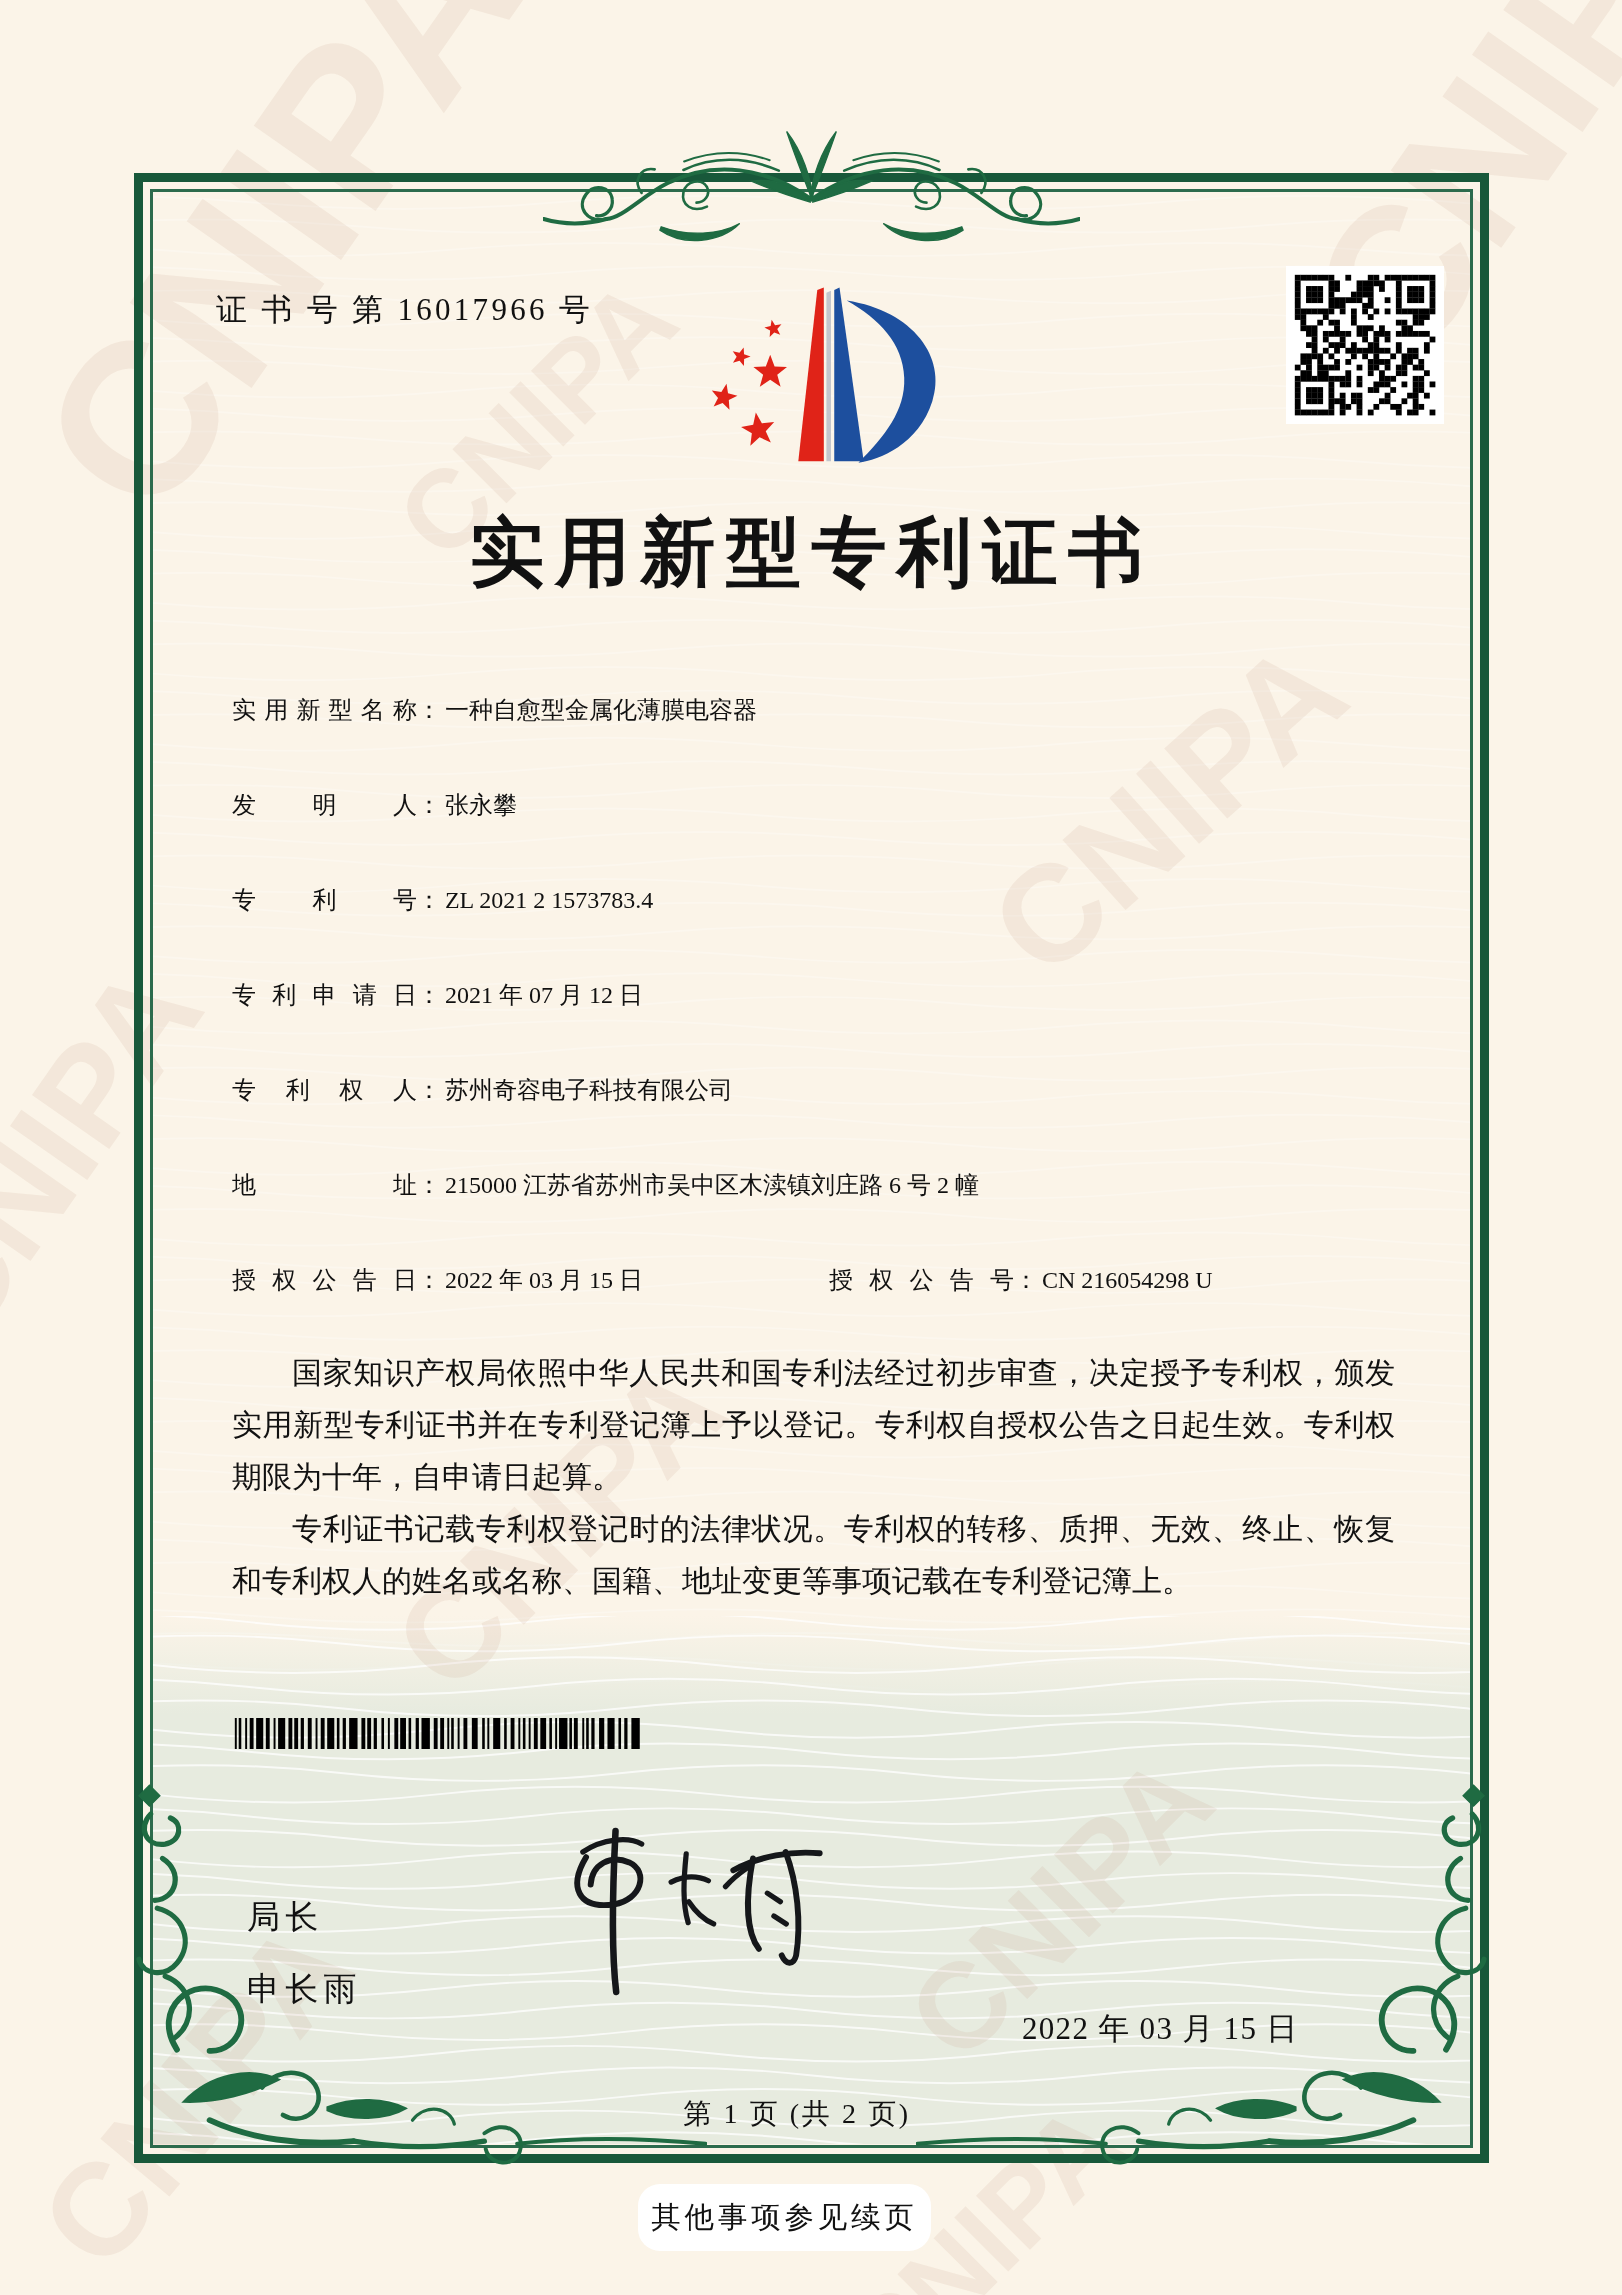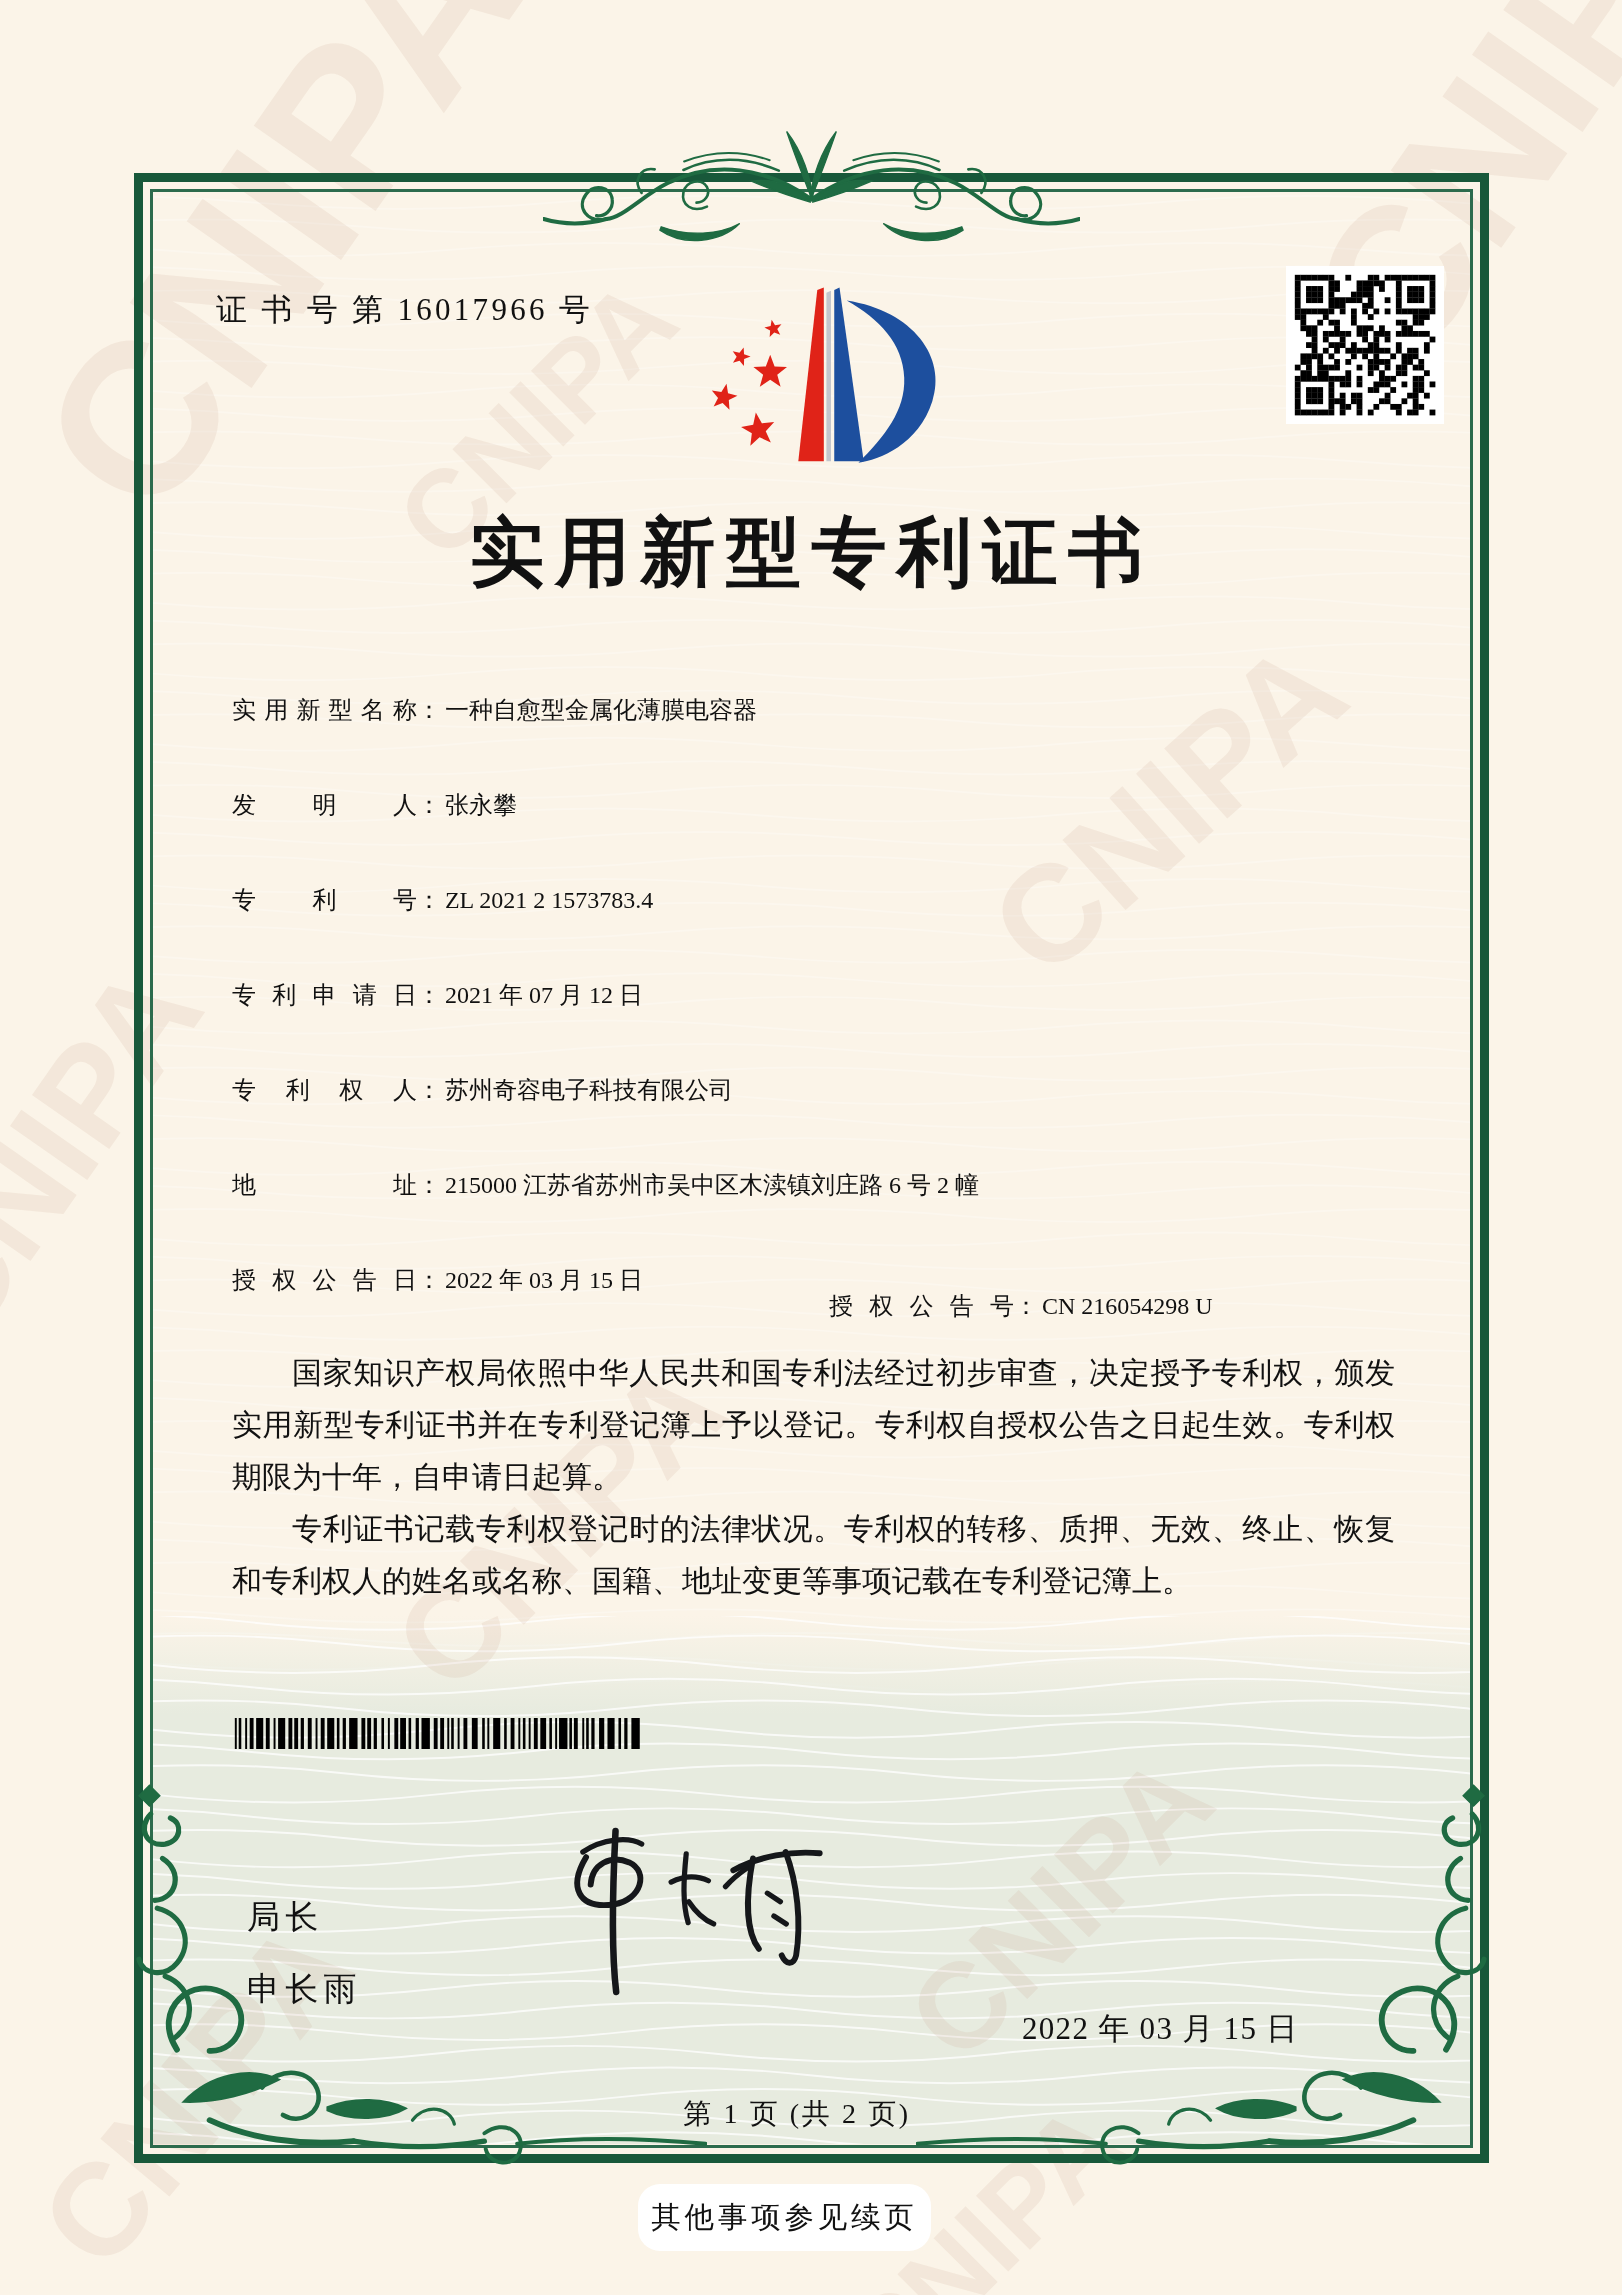--- a/index.html
+++ b/index.html
@@ -28,21 +28,21 @@
       letter-spacing:3.3px;}
   .logo{position:absolute;left:695px;top:260px;z-index:6;}
   .qr{position:absolute;left:1286px;top:266px;width:158px;height:158px;background:#fff;z-index:6;}
   .title{position:absolute;left:0;top:503px;width:100%;margin:0;text-align:center;z-index:6;
       font-size:75px;font-weight:bold;letter-spacing:10.5px;}
   .fields{position:absolute;left:232px;top:694px;width:1178px;z-index:6;font-size:24px;}
   .frow{height:95px;position:relative;white-space:nowrap;}
   .flabel{display:inline-block;width:185px;text-align:justify;text-align-last:justify;
       vertical-align:top;}
   .fvalue{padding-left:3.9px;}
-  .fpair2{position:absolute;left:597px;top:0;margin-top:26px;}
+  .fpair2{position:absolute;left:597px;top:0;}
   .body-text{position:absolute;left:232px;top:1347px;width:1163px;z-index:6;
       font-size:30px;line-height:52px;text-align:justify;}
   .body-text p{margin:0;text-indent:2em;}
   .barcode{position:absolute;left:232px;top:1718px;z-index:6;}
   .signer-title,.signer-name{position:absolute;left:247px;z-index:6;font-size:33px;
       font-family:"Liberation Sans","DejaVu Sans",sans-serif;font-weight:400;letter-spacing:5.2px;}
   .signer-title{top:1895px;}
   .signer-name{top:1967px;}
   .signature{position:absolute;left:537px;top:1823px;z-index:6;}
   .issue-date{position:absolute;left:1022px;top:2008px;z-index:6;font-size:31px;letter-spacing:1.3px;}

